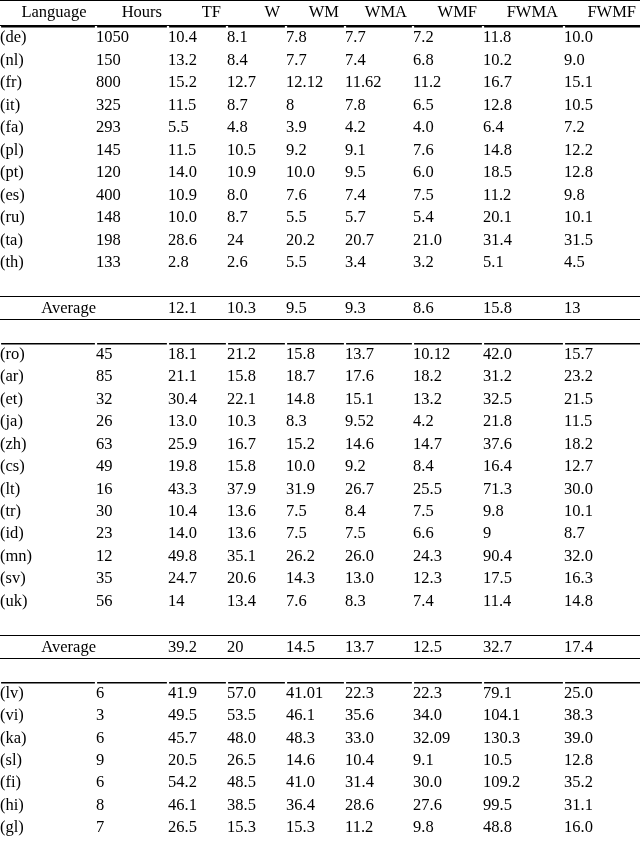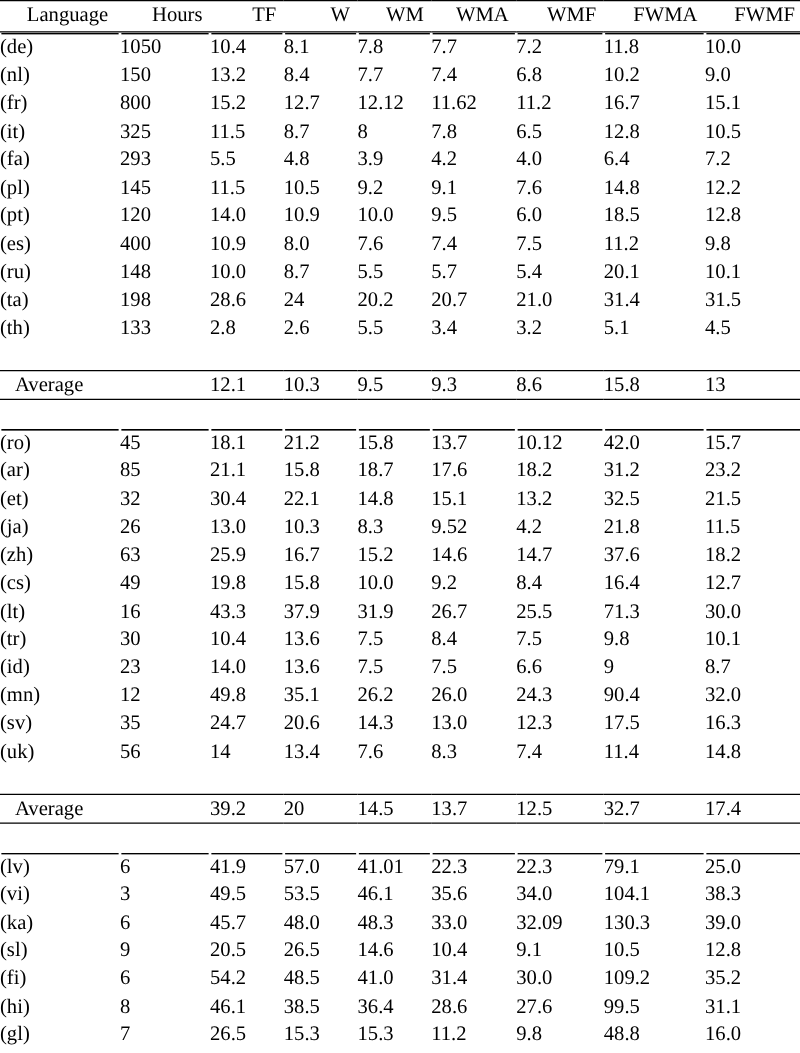--- a/index.html
+++ b/index.html
@@ -50,21 +50,21 @@
   th.hdr-c      { text-align: right; padding-right: 6px !important; }
 
   
   .rule-top    { border-top: 1.6px solid #000; }
   tr.sep-double > td { border-top: 1.6px solid #000; box-shadow: 0 2.6px 0 -1.1px #000; }
   tr.sep-single > td { border-top: 1.3px solid #000; }
   tr.head-rule > th { border-bottom: 1.6px solid #000; box-shadow: 0 2.6px 0 -1.1px #000; }
 
   .bold { font-weight: bold; }
   .spacer-row-sm td { height: 3px; line-height: 3px; }
-  .avg-label { text-align: left; padding-left: 12px !important; }
+  .avg-label { text-align: right; padding-left: 12px !important; }
 </style>
 </head>
 <body>
 
 <table id="results-table">
   <colgroup>
     <col class="col-lang">
       <col class="col-hours">
       <col class="col-num">
       <col class="col-num">

